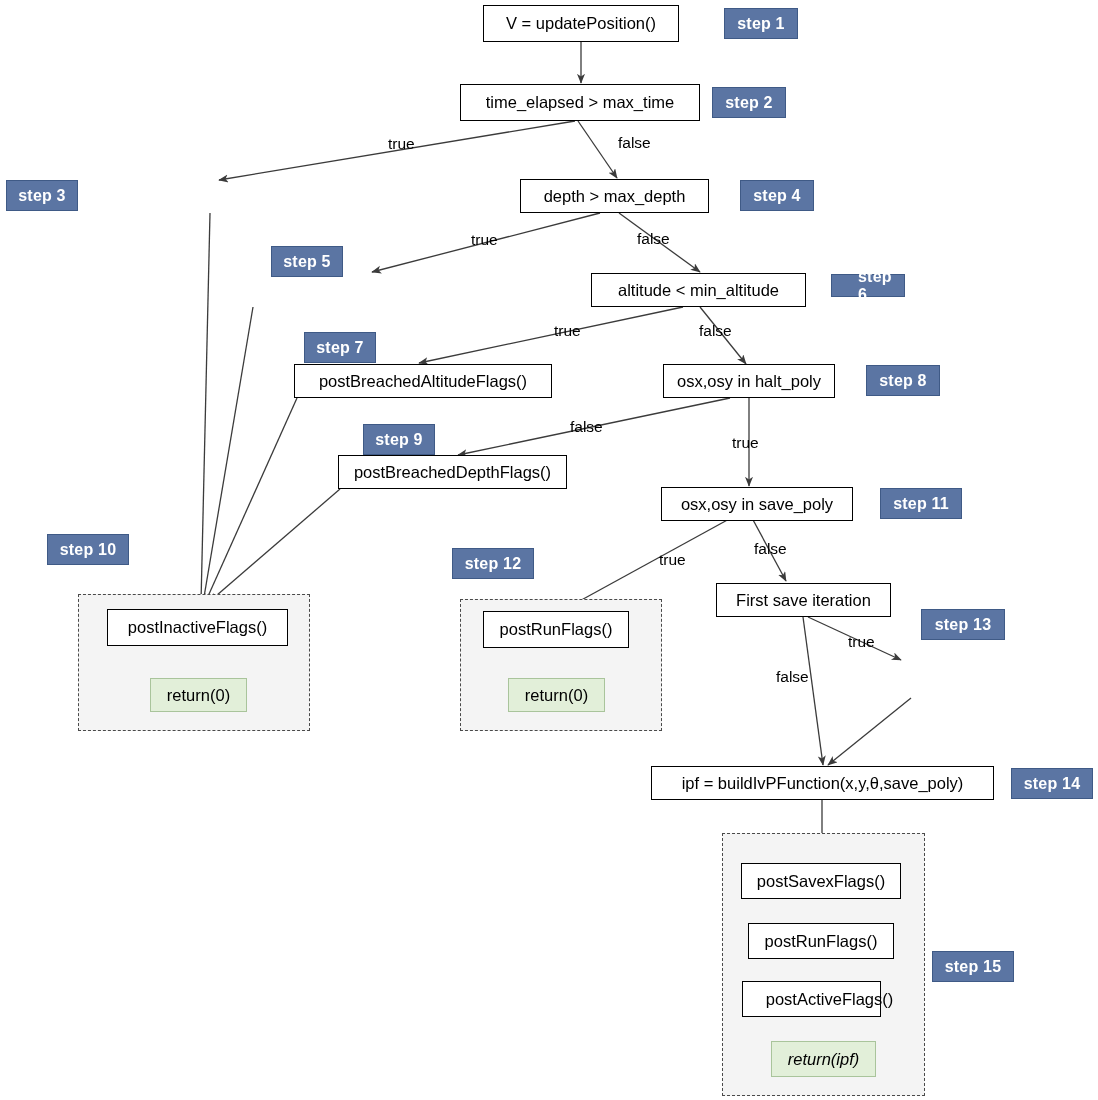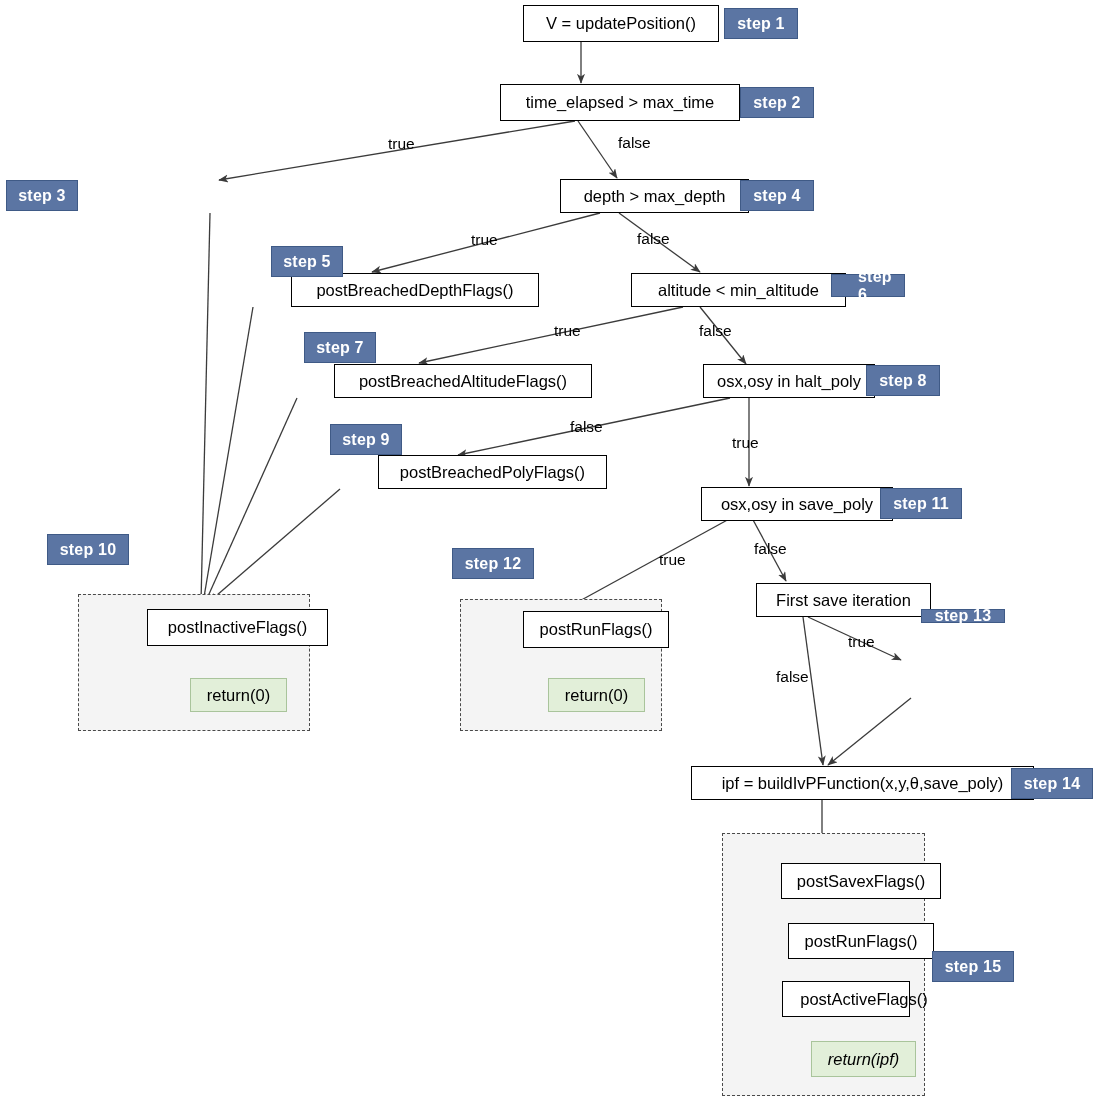--- a/index.html
+++ b/index.html
@@ -27,21 +27,20 @@
     background:#ffffff;
     border:1px solid #000000;
     display:flex;
     align-items:center;
     justify-content:center;
     font-size:16.5px;
     line-height:1;
     color:#000000;
     white-space:nowrap;
     z-index:3;
-    margin-left:40px;
   }
   
   .node.ret{
     background:#e2efd9;
     border:1px solid #a9c49b;
   }
   
   .group{
     position:absolute;
     box-sizing:border-box;
@@ -139,50 +138,49 @@
     </g>
   </svg>
 
   <div class="node" style="left:483px; top:5px; width:196px; height:37px;">V = updatePosition()</div>
 
   <div class="node" style="left:460px; top:84px; width:240px; height:37px;">time_elapsed &gt; max_time</div>
 
 
   <div class="node" style="left:520px; top:179px; width:189px; height:34px;">depth &gt; max_depth</div>
 
-  <div class="node" style="left:251px; top:273px; width:248px; height:34px;">postBreachedDepthFlags()</div>
 
   <div class="node" style="left:591px; top:273px; width:215px; height:34px;">altitude &lt; min_altitude</div>
 
   <div class="node" style="left:294px; top:364px; width:258px; height:34px;">postBreachedAltitudeFlags()</div>
 
   <div class="node" style="left:663px; top:364px; width:172px; height:34px;">osx,osy in halt_poly</div>
 
-  <div class="node" style="left:338px; top:455px; width:229px; height:34px;">postBreachedPolyFlags()</div>
+  <div class="node" style="left:338px; top:455px; width:229px; height:34px;">postBreachedDepthFlags()</div>
 
   <div class="node" style="left:107px; top:609px; width:181px; height:37px;">postInactiveFlags()</div>
 
   <div class="node ret" style="left:150px; top:678px; width:97px; height:34px;">return(0)</div>
 
   <div class="node" style="left:661px; top:487px; width:192px; height:34px;">osx,osy in save_poly</div>
 
   <div class="node" style="left:483px; top:611px; width:146px; height:37px;">postRunFlags()</div>
 
   <div class="node ret" style="left:508px; top:678px; width:97px; height:34px;">return(0)</div>
 
   <div class="node" style="left:716px; top:583px; width:175px; height:34px;">First save iteration</div>
 
 
   <div class="node" style="left:651px; top:766px; width:343px; height:34px;">ipf = buildIvPFunction(x,y,θ,save_poly)</div>
 
   <div class="node" style="left:741px; top:863px; width:160px; height:36px;">postSavexFlags()</div>
 
   <div class="node" style="left:748px; top:923px; width:146px; height:36px;">postRunFlags()</div>
 
-  <div class="node" style="left:742px; top:981px; width:128px; height:36px;padding-left:36px;">postActiveFlags()</div>
+  <div class="node" style="left:742px; top:981px; width:139px; height:36px;padding-left:36px;">postActiveFlags()</div>
 
   <div class="node ret" style="left:771px; top:1041px; width:105px; height:36px;font-style:italic;">return(ipf)</div>
 
   <div class="elabel" style="left:388px; top:135px;">true</div>
   <div class="elabel" style="left:618px; top:134px;">false</div>
 
   <div class="elabel" style="left:471px; top:231px;">true</div>
   <div class="elabel" style="left:637px; top:230px;">false</div>
 
   <div class="elabel" style="left:554px; top:322px;">true</div>
@@ -191,28 +189,28 @@
   <div class="elabel" style="left:570px; top:418px;">false</div>
   <div class="elabel" style="left:732px; top:434px;">true</div>
 
   <div class="elabel" style="left:659px; top:551px;">true</div>
   <div class="elabel" style="left:754px; top:540px;">false</div>
 
   <div class="elabel" style="left:848px; top:633px;">true</div>
   <div class="elabel" style="left:776px; top:668px;">false</div>
 
   <div class="badge" style="left:724px; top:8px; width:74px; height:31px;">step 1</div>
-  <div class="badge" style="left:740px; top:87px; width:74px; height:31px;">step 2</div>
+  <div class="badge" style="left:712px; top:87px; width:74px; height:31px;">step 2</div>
   <div class="badge" style="left:6px; top:180px; width:72px; height:31px;">step 3</div>
   <div class="badge" style="left:740px; top:180px; width:74px; height:31px;">step 4</div>
   <div class="badge" style="left:271px; top:246px; width:72px; height:31px;">step 5</div>
   <div class="badge" style="left:831px; top:274px; width:74px; height:23px;padding-left:26px;">step 6</div>
   <div class="badge" style="left:304px; top:332px; width:72px; height:31px;">step 7</div>
   <div class="badge" style="left:866px; top:365px; width:74px; height:31px;">step 8</div>
-  <div class="badge" style="left:330px; top:424px; width:72px; height:31px;">step 9</div>
+  <div class="badge" style="left:363px; top:424px; width:72px; height:31px;">step 9</div>
   <div class="badge" style="left:47px; top:534px; width:82px; height:31px;">step 10</div>
   <div class="badge" style="left:880px; top:488px; width:82px; height:31px;">step 11</div>
   <div class="badge" style="left:452px; top:548px; width:82px; height:31px;">step 12</div>
-  <div class="badge" style="left:921px; top:609px; width:84px; height:14px;">step 13</div>
+  <div class="badge" style="left:921px; top:609px; width:84px; height:31px;">step 13</div>
   <div class="badge" style="left:1011px; top:768px; width:82px; height:31px;">step 14</div>
   <div class="badge" style="left:932px; top:951px; width:82px; height:31px;">step 15</div>
 
 </div>
 
 </body></html>

